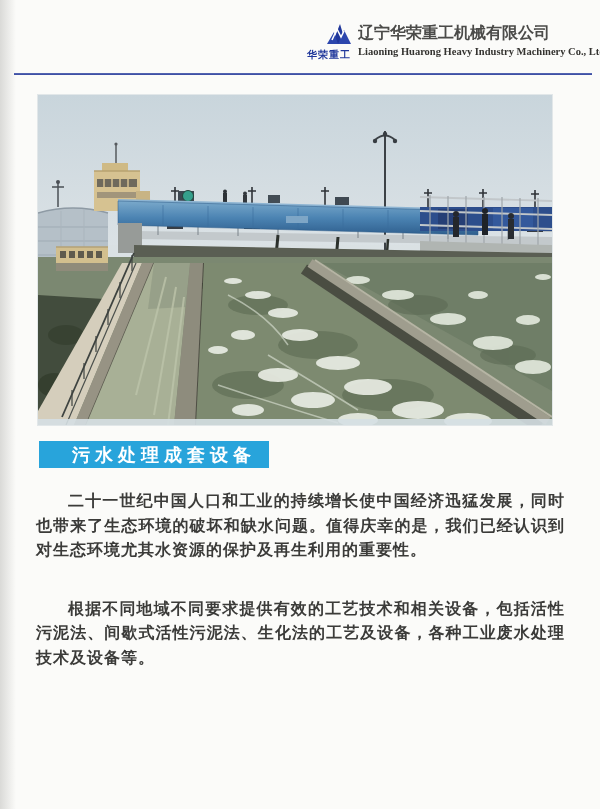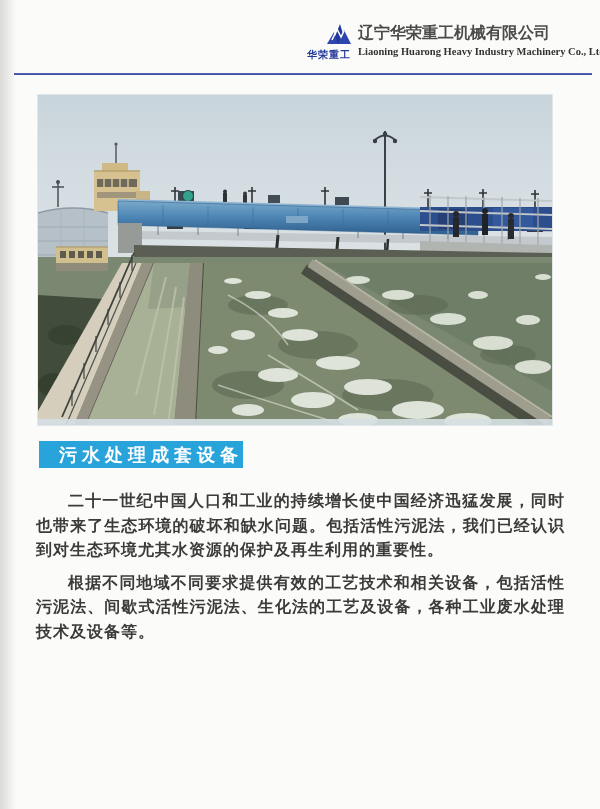--- a/index.html
+++ b/index.html
@@ -34,34 +34,34 @@
     background:linear-gradient(180deg,#5a6cb5,#3747a0);
   }
   
   .photo{
     position:absolute;left:38px;top:95px;width:514px;height:330px;
     box-shadow:0 0 0 1px rgba(210,218,222,.6);
   }
   .photo svg{display:block;width:100%;height:100%;}
   
   .banner{
-    position:absolute;left:39px;top:441px;width:204px;height:27px;
+    position:absolute;left:39px;top:441px;width:230px;height:27px;
     background:#28a4db;
-    display:flex;align-items:center;box-sizing:border-box;padding-left:33px;justify-content:flex-end;
+    display:flex;align-items:center;box-sizing:border-box;padding-left:33px;
   }
   .banner span{
     color:#ffffff;font-size:18px;font-weight:bold;letter-spacing:5px;white-space:nowrap;
   }
   
   .bodytext{position:absolute;left:36px;top:489px;width:529px;}
   .bodytext p{
     margin:0;font-size:16px;line-height:24.5px;letter-spacing:1px;
     color:#3b3b39;font-weight:600;text-indent:2em;text-align:justify;
   }
-  .bodytext p + p{margin-top:8px;}
+  .bodytext p + p{margin-top:34px;}
 </style>
 </head>
 <body>
 
 <div class="scan-edge"></div>
 
 <div>
   <div class="logo-mark">
     <svg viewBox="0 0 32 28">
       <polygon points="9,24 17,4 23,24" fill="#20379b"></polygon>
@@ -365,15 +365,15 @@
     <rect x="0" y="324" width="514" height="6" fill="#d5dfe3" opacity=".9"></rect>
   </g>
 </svg>
 </div>
 
 <div class="banner" style="background: rgb(40, 164, 219);">
   <span style="color: rgb(255, 255, 255);">污水处理成套设备</span>
 </div>
 
 <div class="bodytext">
-  <p>二十一世纪中国人口和工业的持续增长使中国经济迅猛发展，同时也带来了生态环境的破坏和缺水问题。包括活性污泥法，我们已经认识到对生态环境尤其水资源的保护及再生利用的重要性。</p>
+  <p>二十一世纪中国人口和工业的持续增长使中国经济迅猛发展，同时也带来了生态环境的破坏和缺水问题。值得庆幸的是，我们已经认识到对生态环境尤其水资源的保护及再生利用的重要性。</p>
   <p>根据不同地域不同要求提供有效的工艺技术和相关设备，包括活性污泥法、间歇式活性污泥法、生化法的工艺及设备，各种工业废水处理技术及设备等。</p>
 </div>
 
 </body></html>

